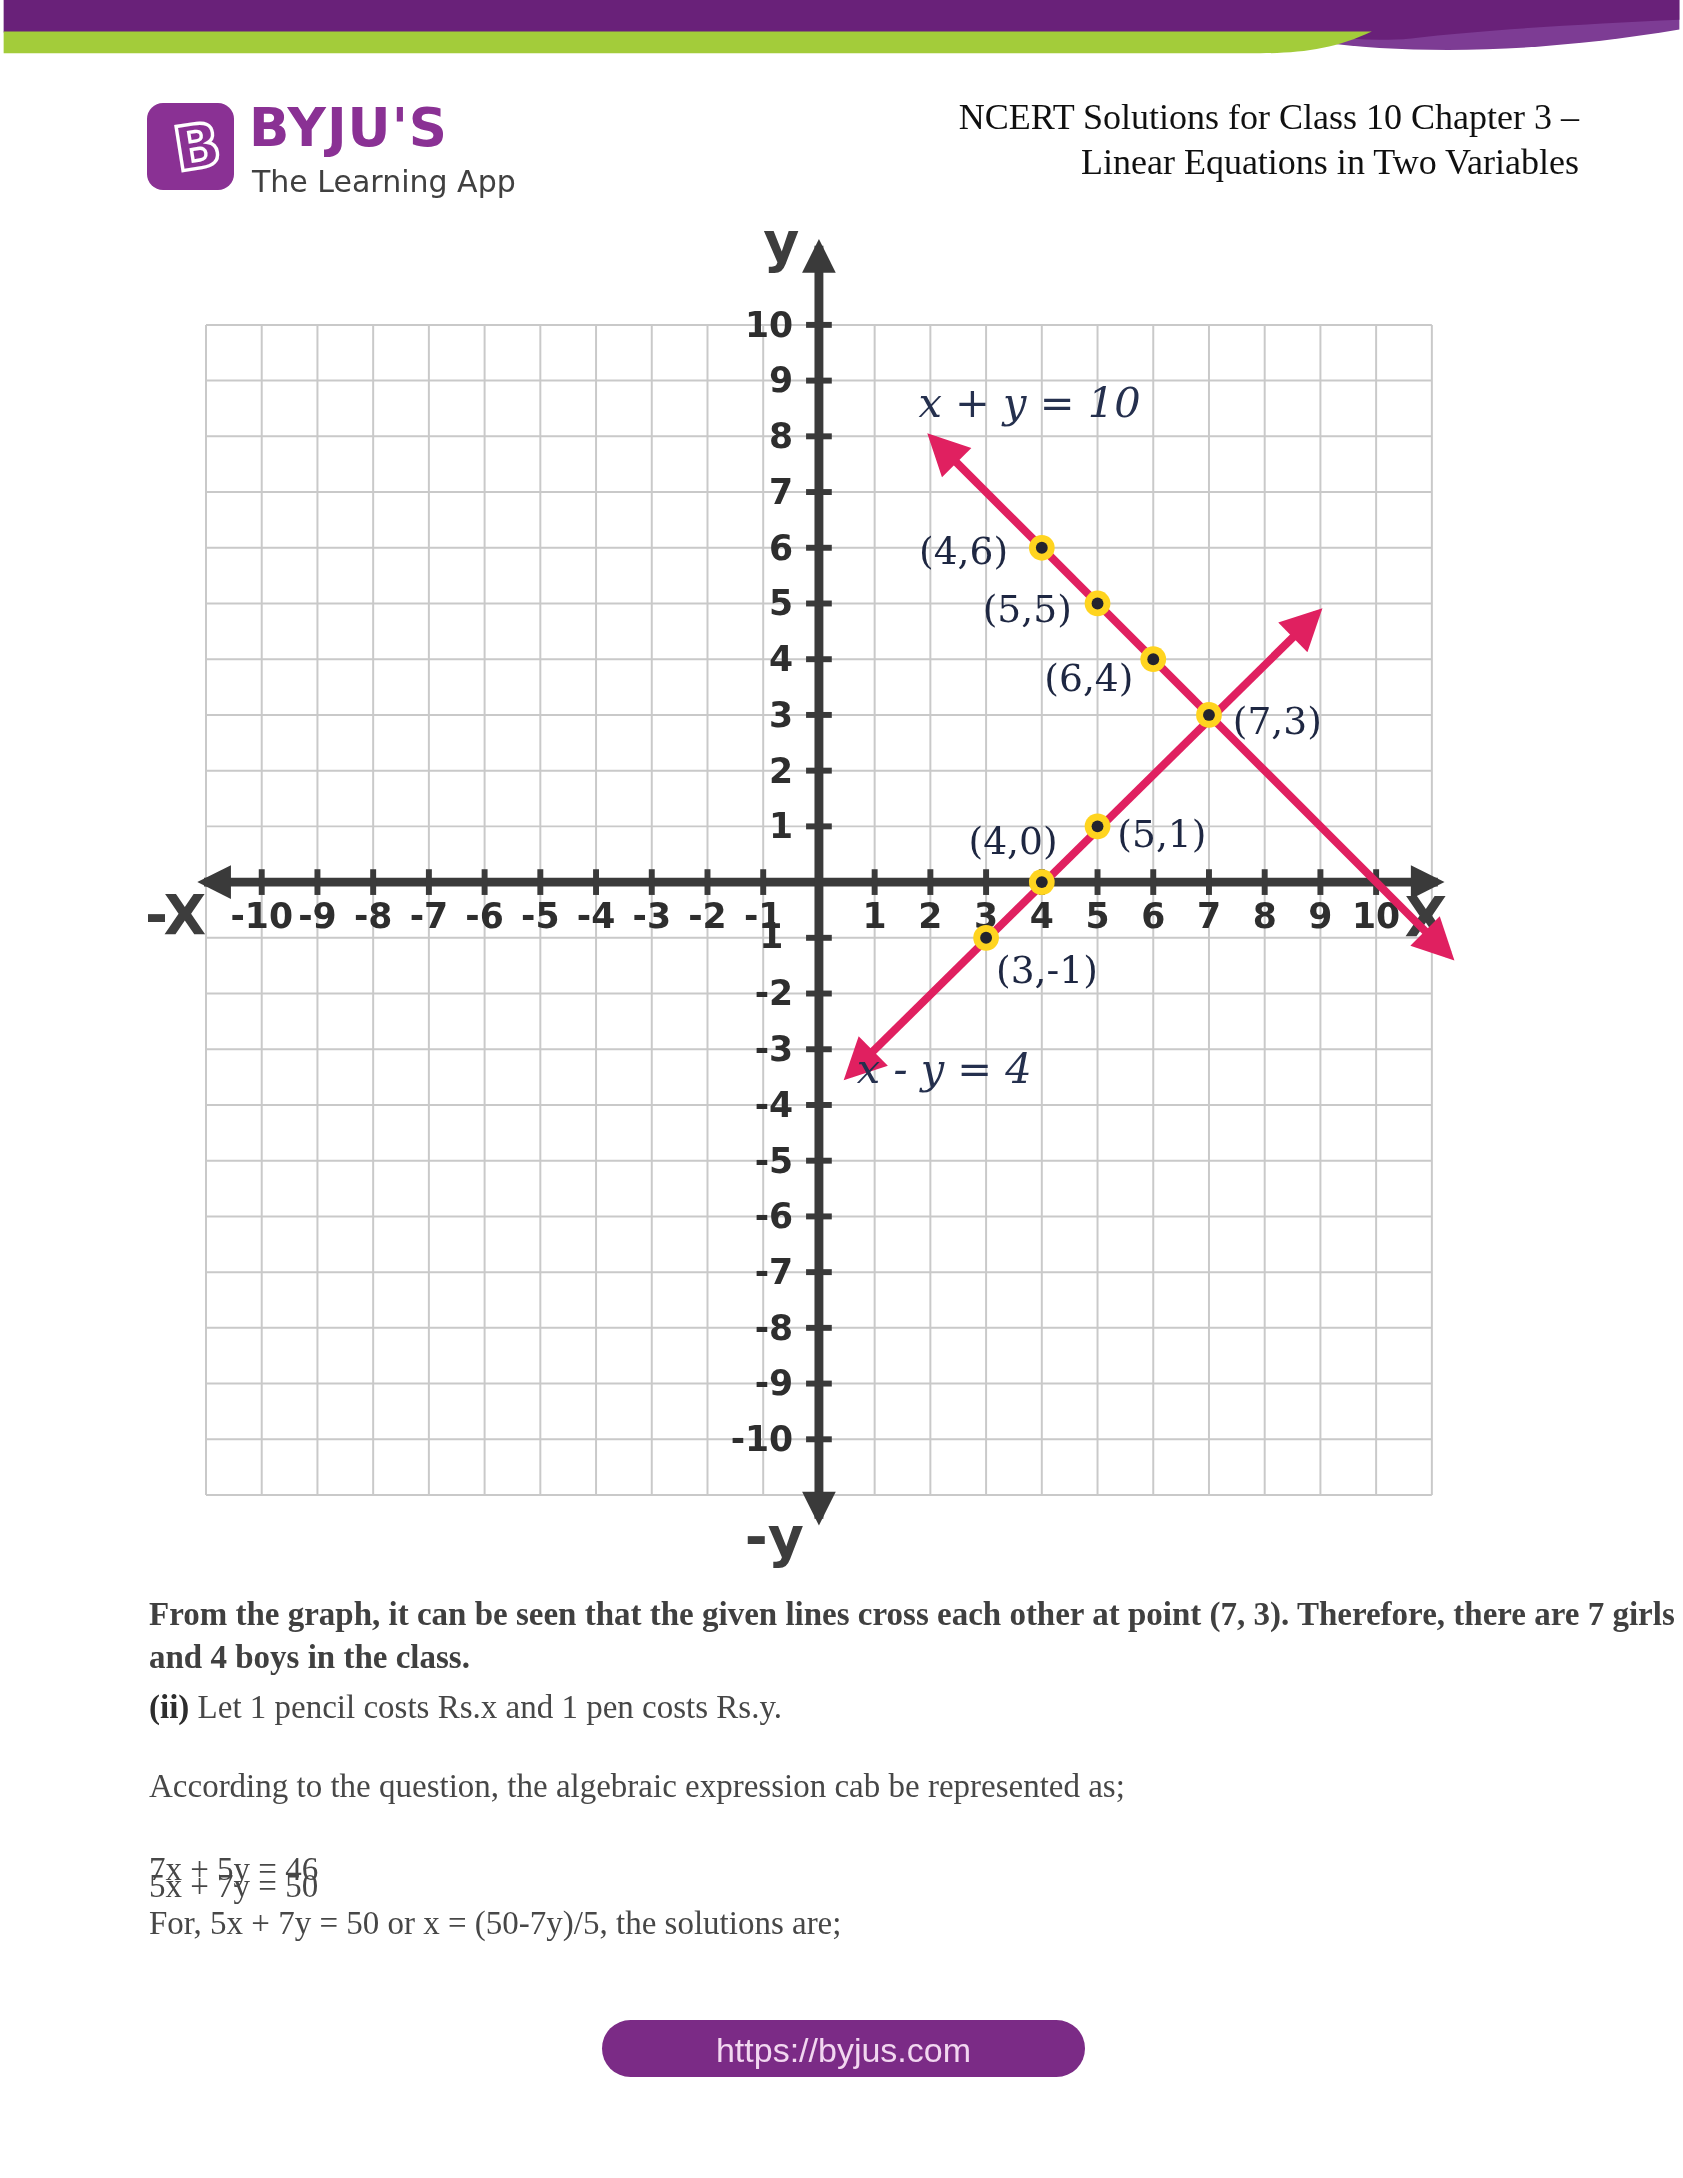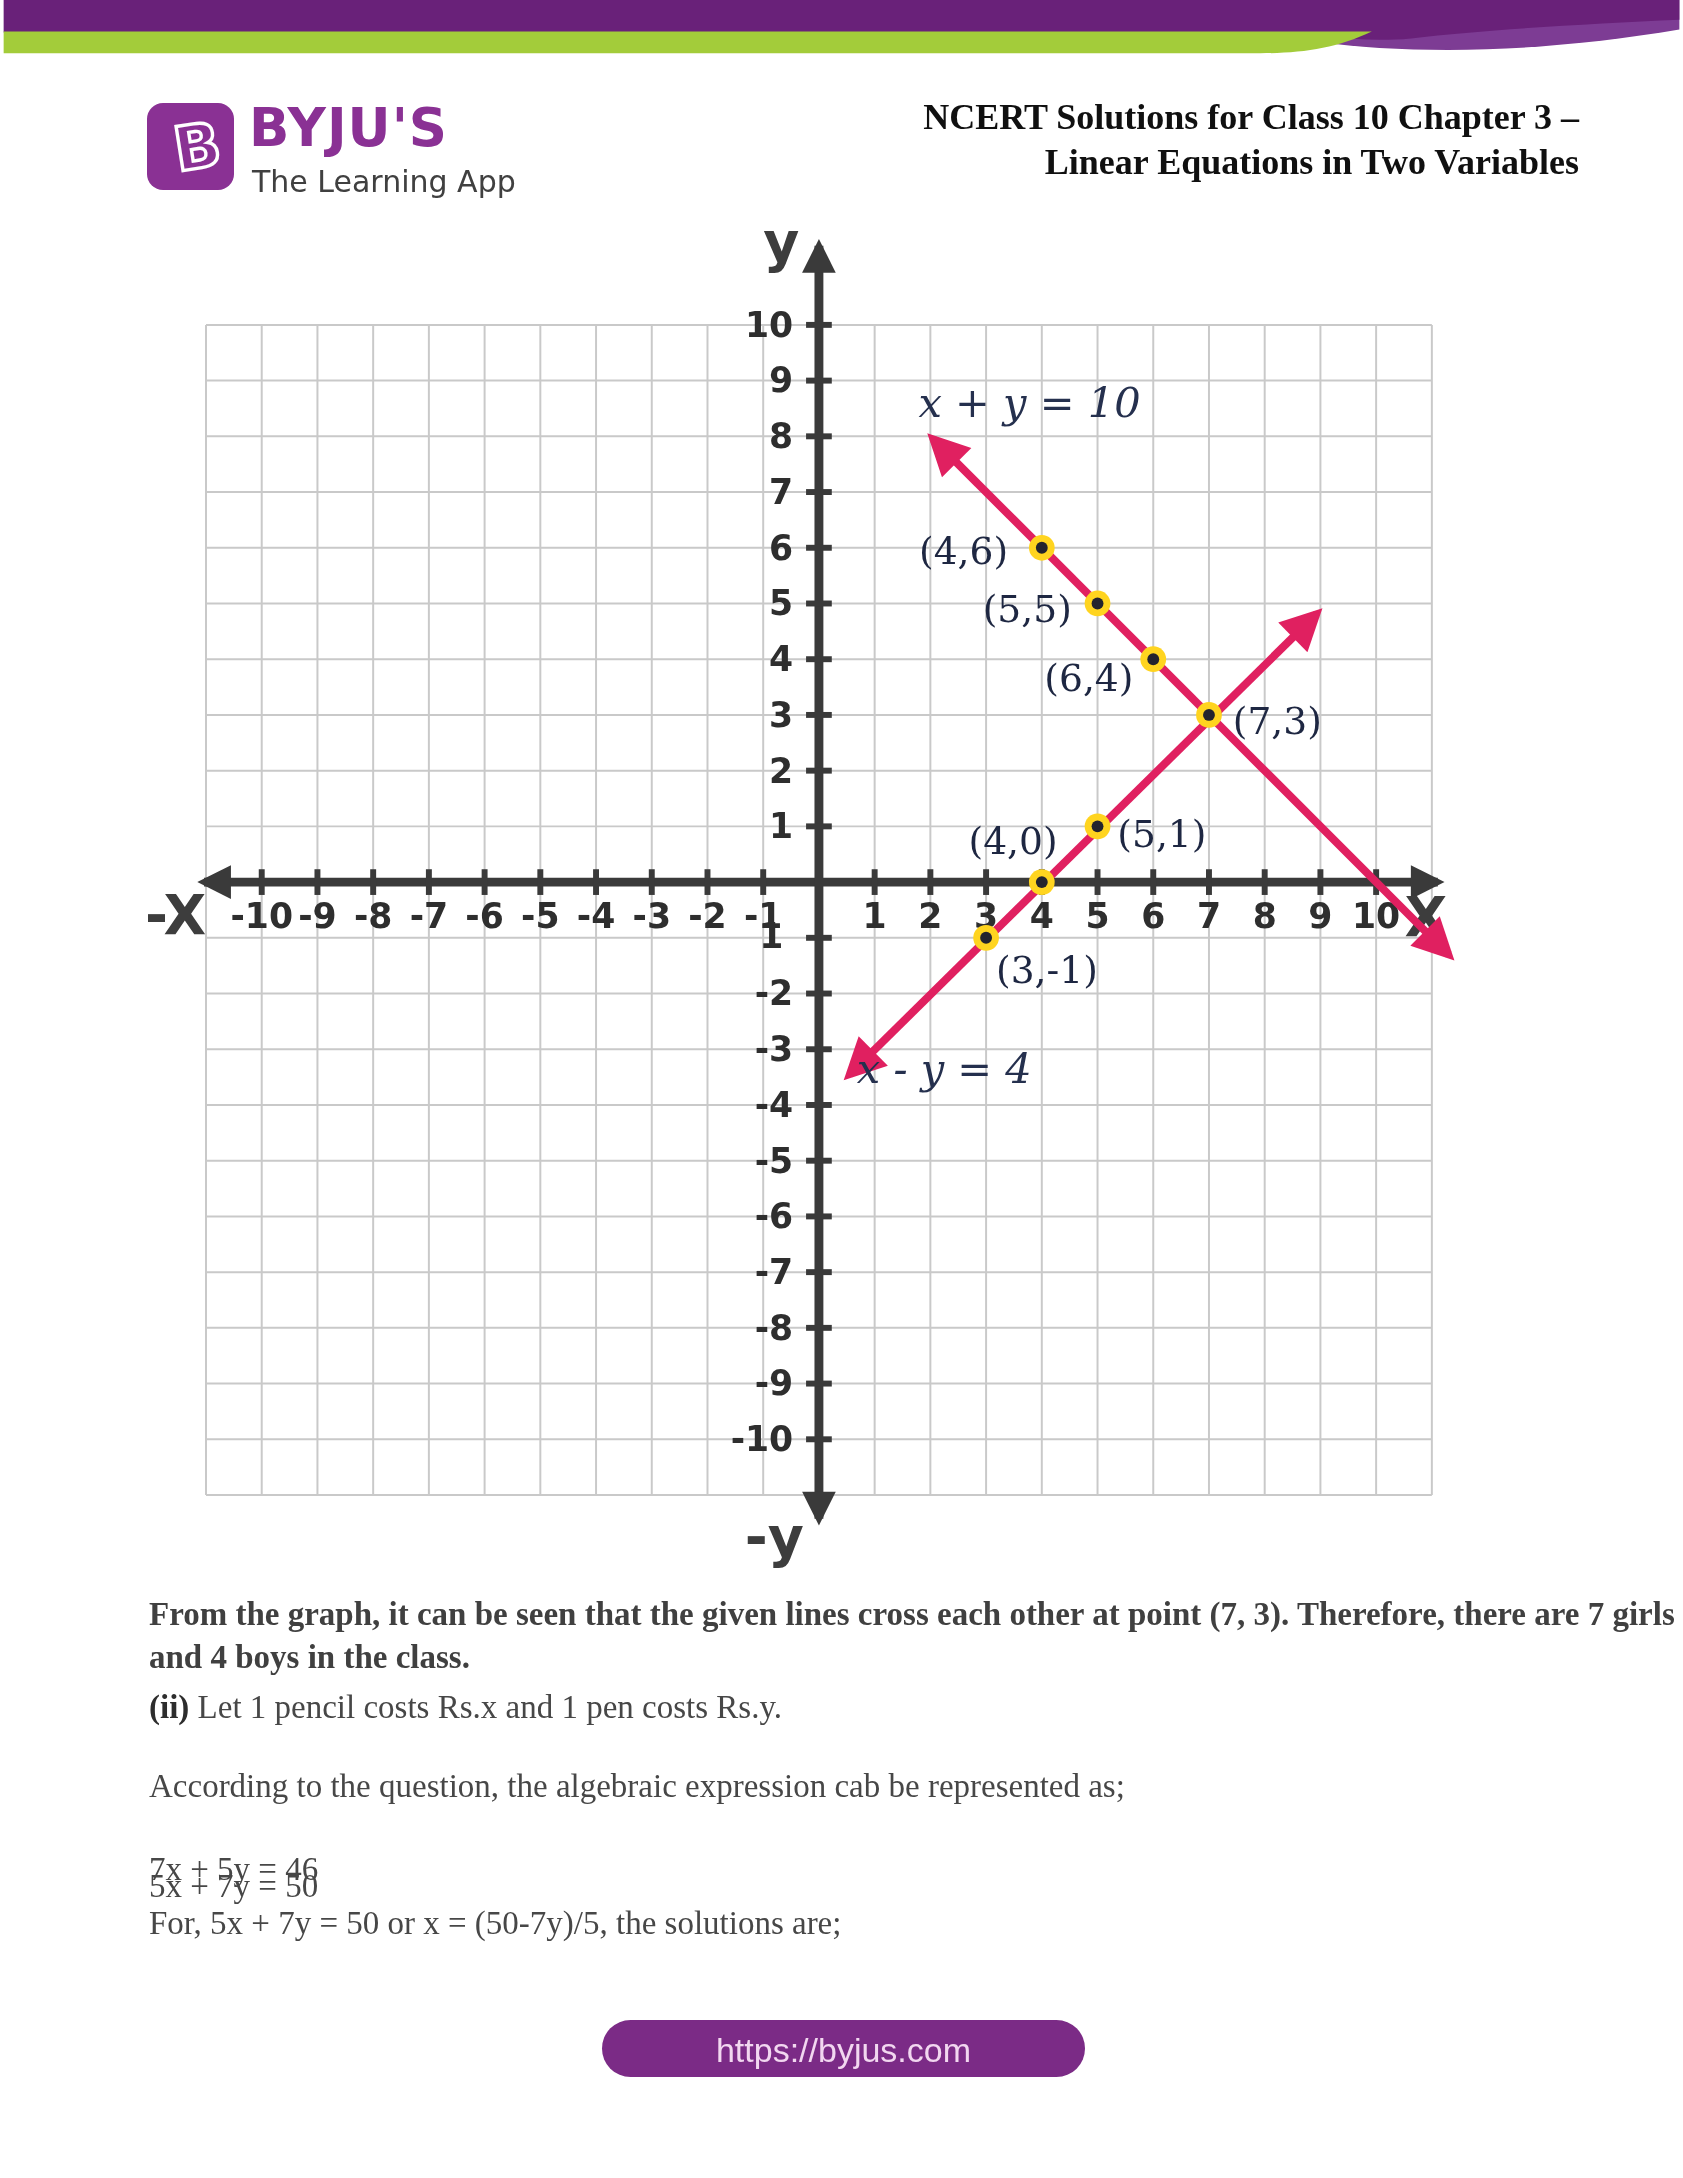--- a/index.html
+++ b/index.html
@@ -7,21 +7,21 @@
        font-family:"Liberation Serif",serif;}
   .abs{position:absolute;}
   
   #header-svg{left:0;top:0;}
   
   .logo-badge{left:147px;top:103px;width:87px;height:87px;border-radius:16px;background:#8a3194;}
   .logo-word{left:249px;top:97px;font-family:"DejaVu Sans",sans-serif;font-weight:bold;
              font-size:53px;color:#8a3194;letter-spacing:1px;}
   .logo-tag{left:252px;top:164px;font-family:"DejaVu Sans",sans-serif;font-size:30px;color:#404040;}
   
-  .doc-title{right:104px;top:95px;text-align:right;font-weight:bold;font-size:36px;
+  .doc-title{right:104px;top:95px;text-align:right;font-weight:normal;font-size:36px;
              line-height:45px;color:#101010;}
   
   #graph-svg{left:139px;top:203px;}
   .tickLabel{font-family:"DejaVu Sans",sans-serif;font-weight:bold;font-size:35px;fill:#2e2e2e;}
   .axisEnd{font-family:"DejaVu Sans",sans-serif;font-weight:bold;font-size:56px;fill:#3d3d3d;}
   .eqLabel{font-family:"DejaVu Serif","Liberation Serif",serif;font-style:italic;
            font-size:42px;fill:#25304e;}
   .ptLabel{font-family:"DejaVu Serif","Liberation Serif",serif;font-size:38px;fill:#1e2742;}
   
   .sol{left:149px;font-size:33px;color:#474747;white-space:nowrap;}

